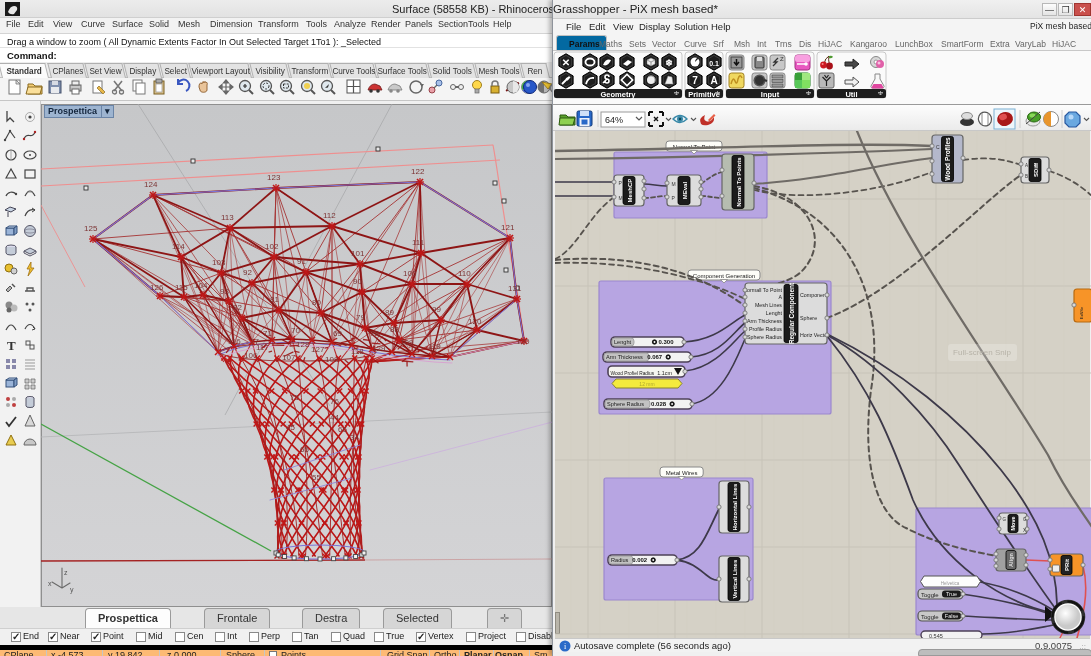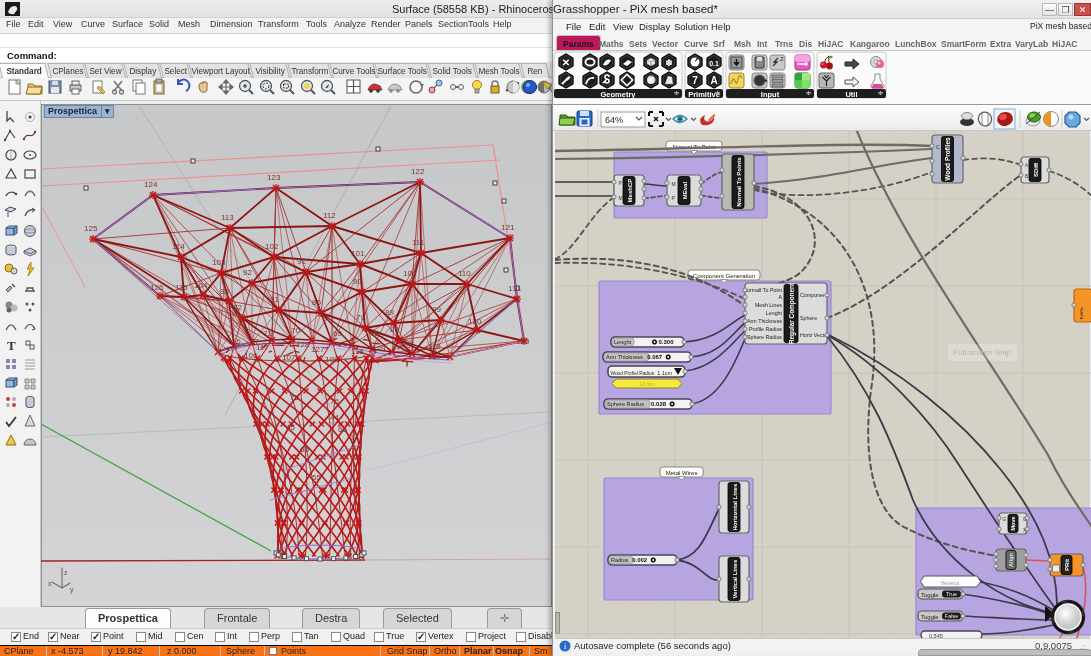--- a/index.html
+++ b/index.html
@@ -22,33 +22,33 @@
 #rh-pal { position:absolute; left:0; top:101px; width:41px; height:506px; background:#f2f2f2; border-right:1px solid #cacaca; }
 #rh-vp { position:absolute; left:41px; top:104px; width:511px; height:503px; background:linear-gradient(#c6c7c9,#d4d4d6); border:1px solid #8f8f8f; }
 #vp-label { position:absolute; left:44px; top:105px; height:13px; background:#9db4d0; border:1px solid #6a84a6; font-size:9px; font-weight:bold; color:#13253c; padding:0 3px; line-height:11px; }
 #vp-label .dd { display:inline-block; border-left:1px solid #6a84a6; margin-left:4px; padding-left:3px; }
 #rh-vtabs { position:absolute; left:0; top:607px; width:556px; height:21px; background:#e6e6e6; font-size:11px; color:#333; }
 .vtab { position:absolute; top:1px; height:20px; line-height:19px; padding:0 12px; border:1px solid #9a9a9a; border-bottom:none; border-radius:4px 4px 0 0; background:#d6d6d6; }
 .vtab.sel { background:#fdfdfd; font-weight:bold; }
 #rh-osnap { position:absolute; left:0; top:628px; width:556px; height:17px; background:#f0f0f0; border-top:1px solid #cfcfcf; font-size:9px; color:#222; }
 .cb { position:absolute; top:3px; width:10px; height:10px; background:#fff; border:1px solid #8a8a8a; }
 .cb.on::after { content:"✓"; position:absolute; left:0px; top:-2px; font-size:10px; color:#222; font-weight:bold; }
-#rh-status { position:absolute; left:0; top:645px; width:556px; height:11px; background:#f97316; border-top:1px solid #000000; font-size:9px; color:#222; }
+#rh-status { position:absolute; left:0; top:645px; width:556px; height:11px; background:#fdba74; border-top:5px solid #000000; font-size:9px; color:#222; }
 #rh-status span { position:absolute; top:0px; white-space:nowrap; }
 #rh-status .vline { position:absolute; top:0; height:11px; border-left:1px solid #c6c6c6; }
 
 #gh { position:absolute; left:552px; top:0; width:539px; height:656px; background:#f0f0f0; border-left:1px solid #8e939b; box-shadow:-3px 0 4px rgba(0,0,0,0.25); }
 #gh-title { position:absolute; left:0; top:0; width:539px; height:19px; background:linear-gradient(#f0f0f0,#e4e4e4); border-bottom:1px solid #ccc; }
 #gh-title .ttl { position:absolute; left:0; width:539px; text-align:left; top:3px; font-size:11.5px; color:#222; }
 .winbtn { position:absolute; top:3px; height:13px; font-size:9px; text-align:center; line-height:12px; color:#333; border:1px solid #b8b8b8; background:linear-gradient(#fdfdfd,#e4e4e4); }
 #gh-menu { position:absolute; left:0; top:19px; width:539px; height:16px; background:#f4f4f4; font-size:9.5px; color:#222; }
 #gh-menu span { position:absolute; top:2px; }
 #gh-tabs { position:absolute; left:0; top:35px; width:539px; height:16px; background:#f4f4f4; border-bottom:1px solid #c8c8c8; font-size:8.5px; color:#666; }
-#gh-tabs span { position:absolute; top:4px;font-weight:bold; }
-#gh-tabs .sel { top:0px; background:#be185d; border:1px solid #c0c0c0; border-bottom:none; padding:3px 6px 1px 6px; border-radius:3px 3px 0 0; color:#111; font-weight:bold; }
+#gh-tabs span { position:absolute; top:4px; }
+#gh-tabs .sel { top:0px; background:#0369a1; border:1px solid #c0c0c0; border-bottom:none; padding:3px 6px 1px 12px; border-radius:3px 3px 0 0; color:#111; font-weight:bold; }
 #gh-ribbon { position:absolute; left:0; top:51px; width:539px; height:53px; background:#fafafa; }
 #gh-ctools { position:absolute; left:0; top:104px; width:539px; height:27px; background:linear-gradient(#fdfdfd,#ebebeb); border-top:1px solid #9a9a9a; border-bottom:1px solid #c8c8c8; }
 #gh-canvas { position:absolute; left:2px; top:131px; width:535px; height:507px; background:#d5d1c6; }
 #gh-status { position:absolute; left:2px; top:638px; width:535px; height:14px; background:#f2f2f2; border-top:1px solid #c8c8c8; font-size:9.5px; color:#222; }
 #gh-bstrip { position:absolute; left:365px; top:649px; width:174px; height:7px; background:#bdbdbd; border:1px solid #9a9a9a; border-radius:4px 4px 0 0; }
 </style></head><body>
 <div id="rhino">
  <div id="rh-title">
       <div id="rh-icon"><svg width="15" height="14">
           <path d="M3,10 q2,-6 6,-6 q4,0 3,4 l-3,4 q-4,1 -6,-2" fill="#e8e8e8"></path>
@@ -66,20 +66,21 @@
       <span style="left:210px">Dimension</span>
       <span style="left:258px">Transform</span>
       <span style="left:306px">Tools</span>
       <span style="left:334px">Analyze</span>
       <span style="left:371px">Render</span>
       <span style="left:405px">Panels</span>
       <span style="left:438px">SectionTools</span>
       <span style="left:493px">Help</span>
  </div>
  <div id="rh-cmd">
+  <span class="l1">Drag a window to zoom ( All  Dynamic  Extents  Factor  In  Out  Selected  Target  1To1 ): _Selected</span>
   <div class="sep"></div>
   <span class="l2">Command:</span>
  </div>
  <div id="rh-tabs">
   <div class="rtab sel" style="left:2px;width:47px"><span>Standard</span></div>
   <div class="rtab" style="left:51px;width:36px"><span>CPlanes</span></div>
   <div class="rtab" style="left:88px;width:38px"><span>Set View</span></div>
   <div class="rtab" style="left:127px;width:35px"><span>Display</span></div>
   <div class="rtab" style="left:163px;width:28px"><span>Select</span></div>
   <div class="rtab" style="left:192px;width:60px"><span>Viewport Layout</span></div>

